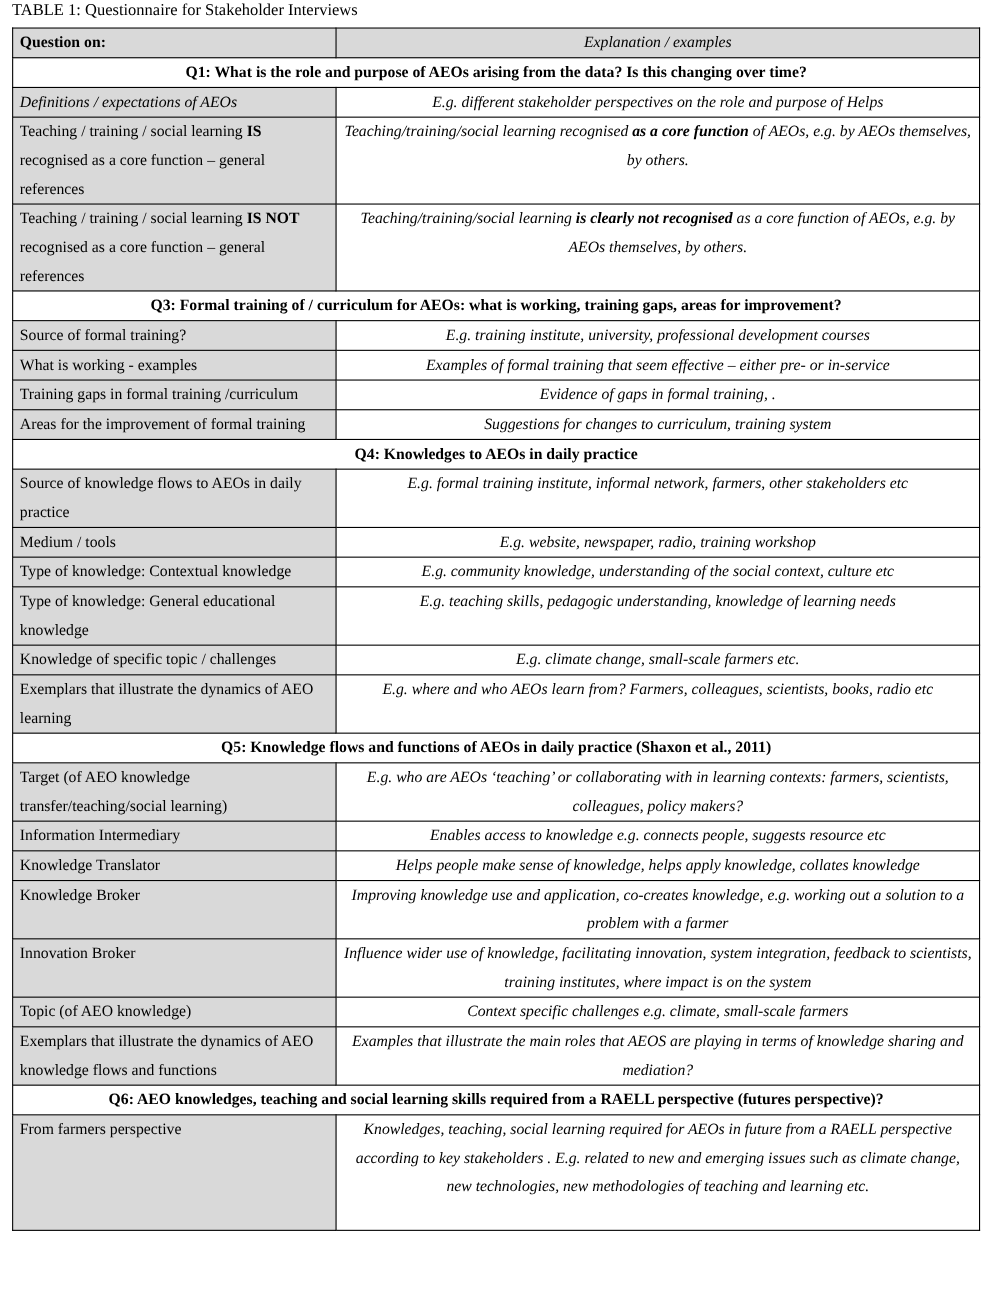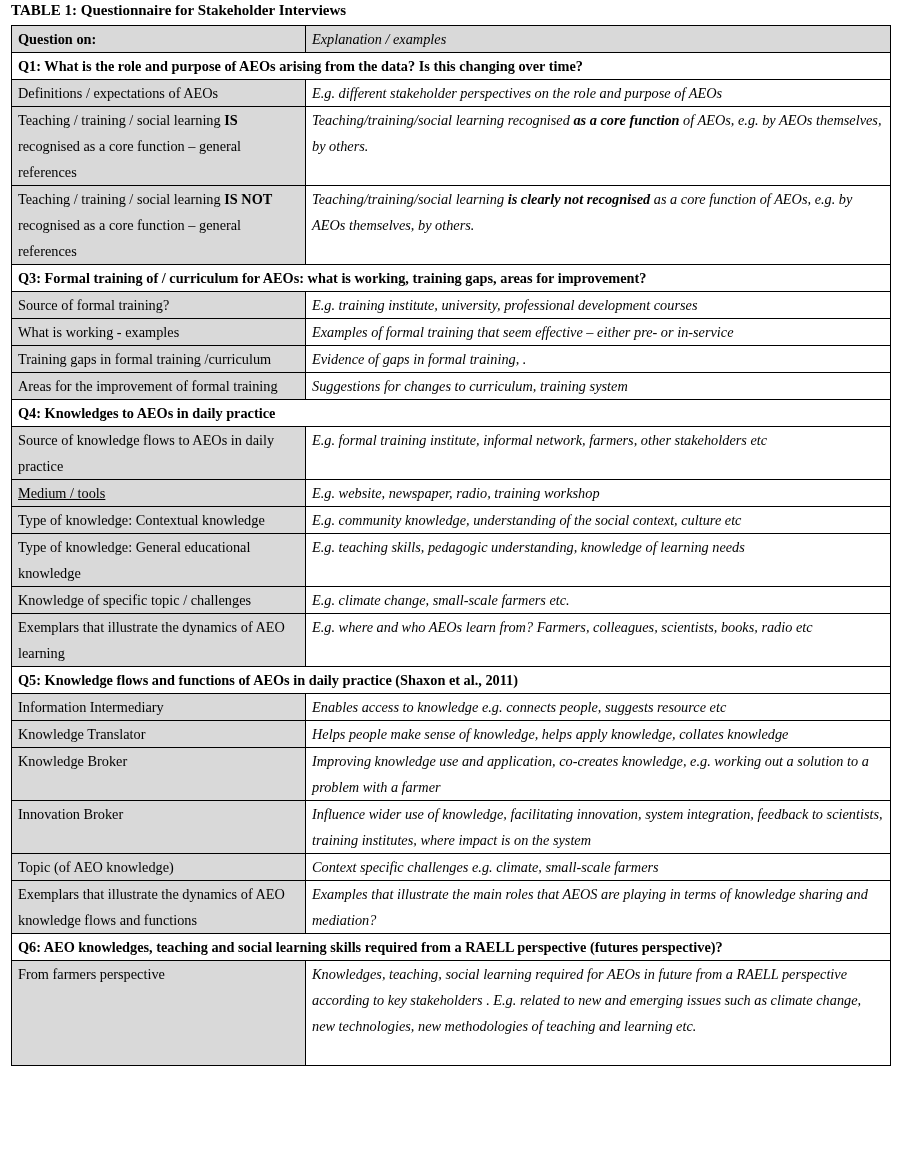--- a/index.html
+++ b/index.html
@@ -1,44 +1,44 @@
 <!DOCTYPE html>
 <html><head>
 <meta charset="utf-8">
 <style>
   html, body { margin: 0; padding: 0; background: #ffffff; }
   body { width: 902px; height: 1174px; overflow: hidden; position: relative;
          font-family: "Liberation Serif", serif; color: #000; }
-  .title { position: absolute; left: 11px; top: 2px; font-size: 15px; font-weight: bold; }
+  .title { position: absolute; left: 11px; top: 2px; font-size: 15px; font-weight: normal; }
   table { position: absolute; left: 11px; top: 25px; width: 880px; border-collapse: collapse;
           table-layout: fixed; font-size: 14.3px; border-radius: 21px; }
   td { border: 1px solid #000; vertical-align: top; padding: 0 6px; line-height: 26px; }
   td.l { width: 281px; background: #d9d9d9; }
-  td.r { background: #fff; font-style: italic; }
+  td.r { background: #fff; font-style: italic; text-align: center; }
   tr.hdr td { background: #d9d9d9; }
-  tr.q td { text-align: left; font-weight: bold; font-style: normal; background: #fff; }
+  tr.q td { text-align: center; font-weight: bold; font-style: normal; background: #fff; }
   td.r b { font-weight: bold; }
 </style>
 </head>
 <body>
 
 <div class="title">TABLE 1: Questionnaire for Stakeholder Interviews</div>
 
 <table>
   <tbody id="tbody">
     <tr class="hdr">
       <td class="l" style="font-weight:bold">Question on:</td>
       <td class="r">Explanation / examples</td>
     </tr>
   <tr class="q">
         <td colspan="2">Q1: What is the role and purpose of AEOs arising from the data? Is this changing over time?</td>
       </tr>
       <tr>
-        <td class="l" style="height: 26px;">Definitions / expectations of AEOs</td>
-        <td class="r">E.g. different stakeholder perspectives on the role and purpose of AEOs</td>
+        <td class="l" style="height: 26px; font-style: italic;">Definitions / expectations of AEOs</td>
+        <td class="r">E.g. different stakeholder perspectives on the role and purpose of Helps</td>
       </tr>
       <tr>
         <td class="l" style="height: 78px;"><span>Teaching / training / social learning </span><b>IS</b><span> recognised as a core function – general references</span></td>
         <td class="r"><span>Teaching/training/social learning recognised </span><b>as a core function</b><span> of AEOs, e.g. by AEOs themselves, by others.</span></td>
       </tr>
       <tr>
         <td class="l" style="height: 78px;"><span>Teaching / training / social learning </span><b>IS NOT</b><span> recognised as a core function – general references</span></td>
         <td class="r"><span>Teaching/training/social learning </span><b>is clearly not recognised</b><span> as a core function of AEOs, e.g. by AEOs themselves, by others.</span></td>
       </tr>
       <tr class="q">
@@ -61,41 +61,45 @@
         <td class="r">Suggestions for changes to curriculum, training system</td>
       </tr>
       <tr class="q">
         <td colspan="2">Q4: Knowledges to AEOs in daily practice</td>
       </tr>
       <tr>
         <td class="l" style="height: 52px;">Source of knowledge flows to AEOs in daily practice</td>
         <td class="r">E.g. formal training institute, informal network, farmers, other stakeholders etc</td>
       </tr>
       <tr>
-        <td class="l" style="height: 26px; text-decoration: underline;">Medium / tools</td>
+        <td class="l" style="height: 26px;">Medium / tools</td>
         <td class="r">E.g. website, newspaper, radio, training workshop</td>
       </tr>
       <tr>
         <td class="l" style="height: 26px;">Type of knowledge: Contextual knowledge</td>
         <td class="r">E.g. community knowledge, understanding of the social context, culture etc</td>
       </tr>
       <tr>
         <td class="l" style="height: 52px; margin-left: 48px;">Type of knowledge: General educational knowledge</td>
         <td class="r">E.g. teaching skills, pedagogic understanding, knowledge of learning needs</td>
       </tr>
       <tr>
         <td class="l" style="height: 26px;">Knowledge of specific topic / challenges</td>
         <td class="r">E.g. climate change, small-scale farmers etc.</td>
       </tr>
       <tr>
         <td class="l" style="height: 52px;">Exemplars that illustrate the dynamics of AEO learning</td>
         <td class="r">E.g. where and who AEOs learn from? Farmers, colleagues, scientists, books, radio etc</td>
       </tr>
       <tr class="q">
         <td colspan="2">Q5: Knowledge flows and functions of AEOs in daily practice (Shaxon et al., 2011)</td>
+      </tr>
+      <tr>
+        <td class="l" style="height: 52px;">Target (of AEO knowledge transfer/teaching/social learning)</td>
+        <td class="r">E.g. who are AEOs ‘teaching’ or collaborating with in learning contexts:  farmers, scientists, colleagues, policy makers?</td>
       </tr>
       <tr>
         <td class="l" style="height: 26px;">Information Intermediary</td>
         <td class="r">Enables access to knowledge e.g. connects people, suggests resource etc</td>
       </tr>
       <tr>
         <td class="l" style="height: 26px;">Knowledge Translator</td>
         <td class="r">Helps people make sense of knowledge, helps apply knowledge, collates knowledge</td>
       </tr>
       <tr>

